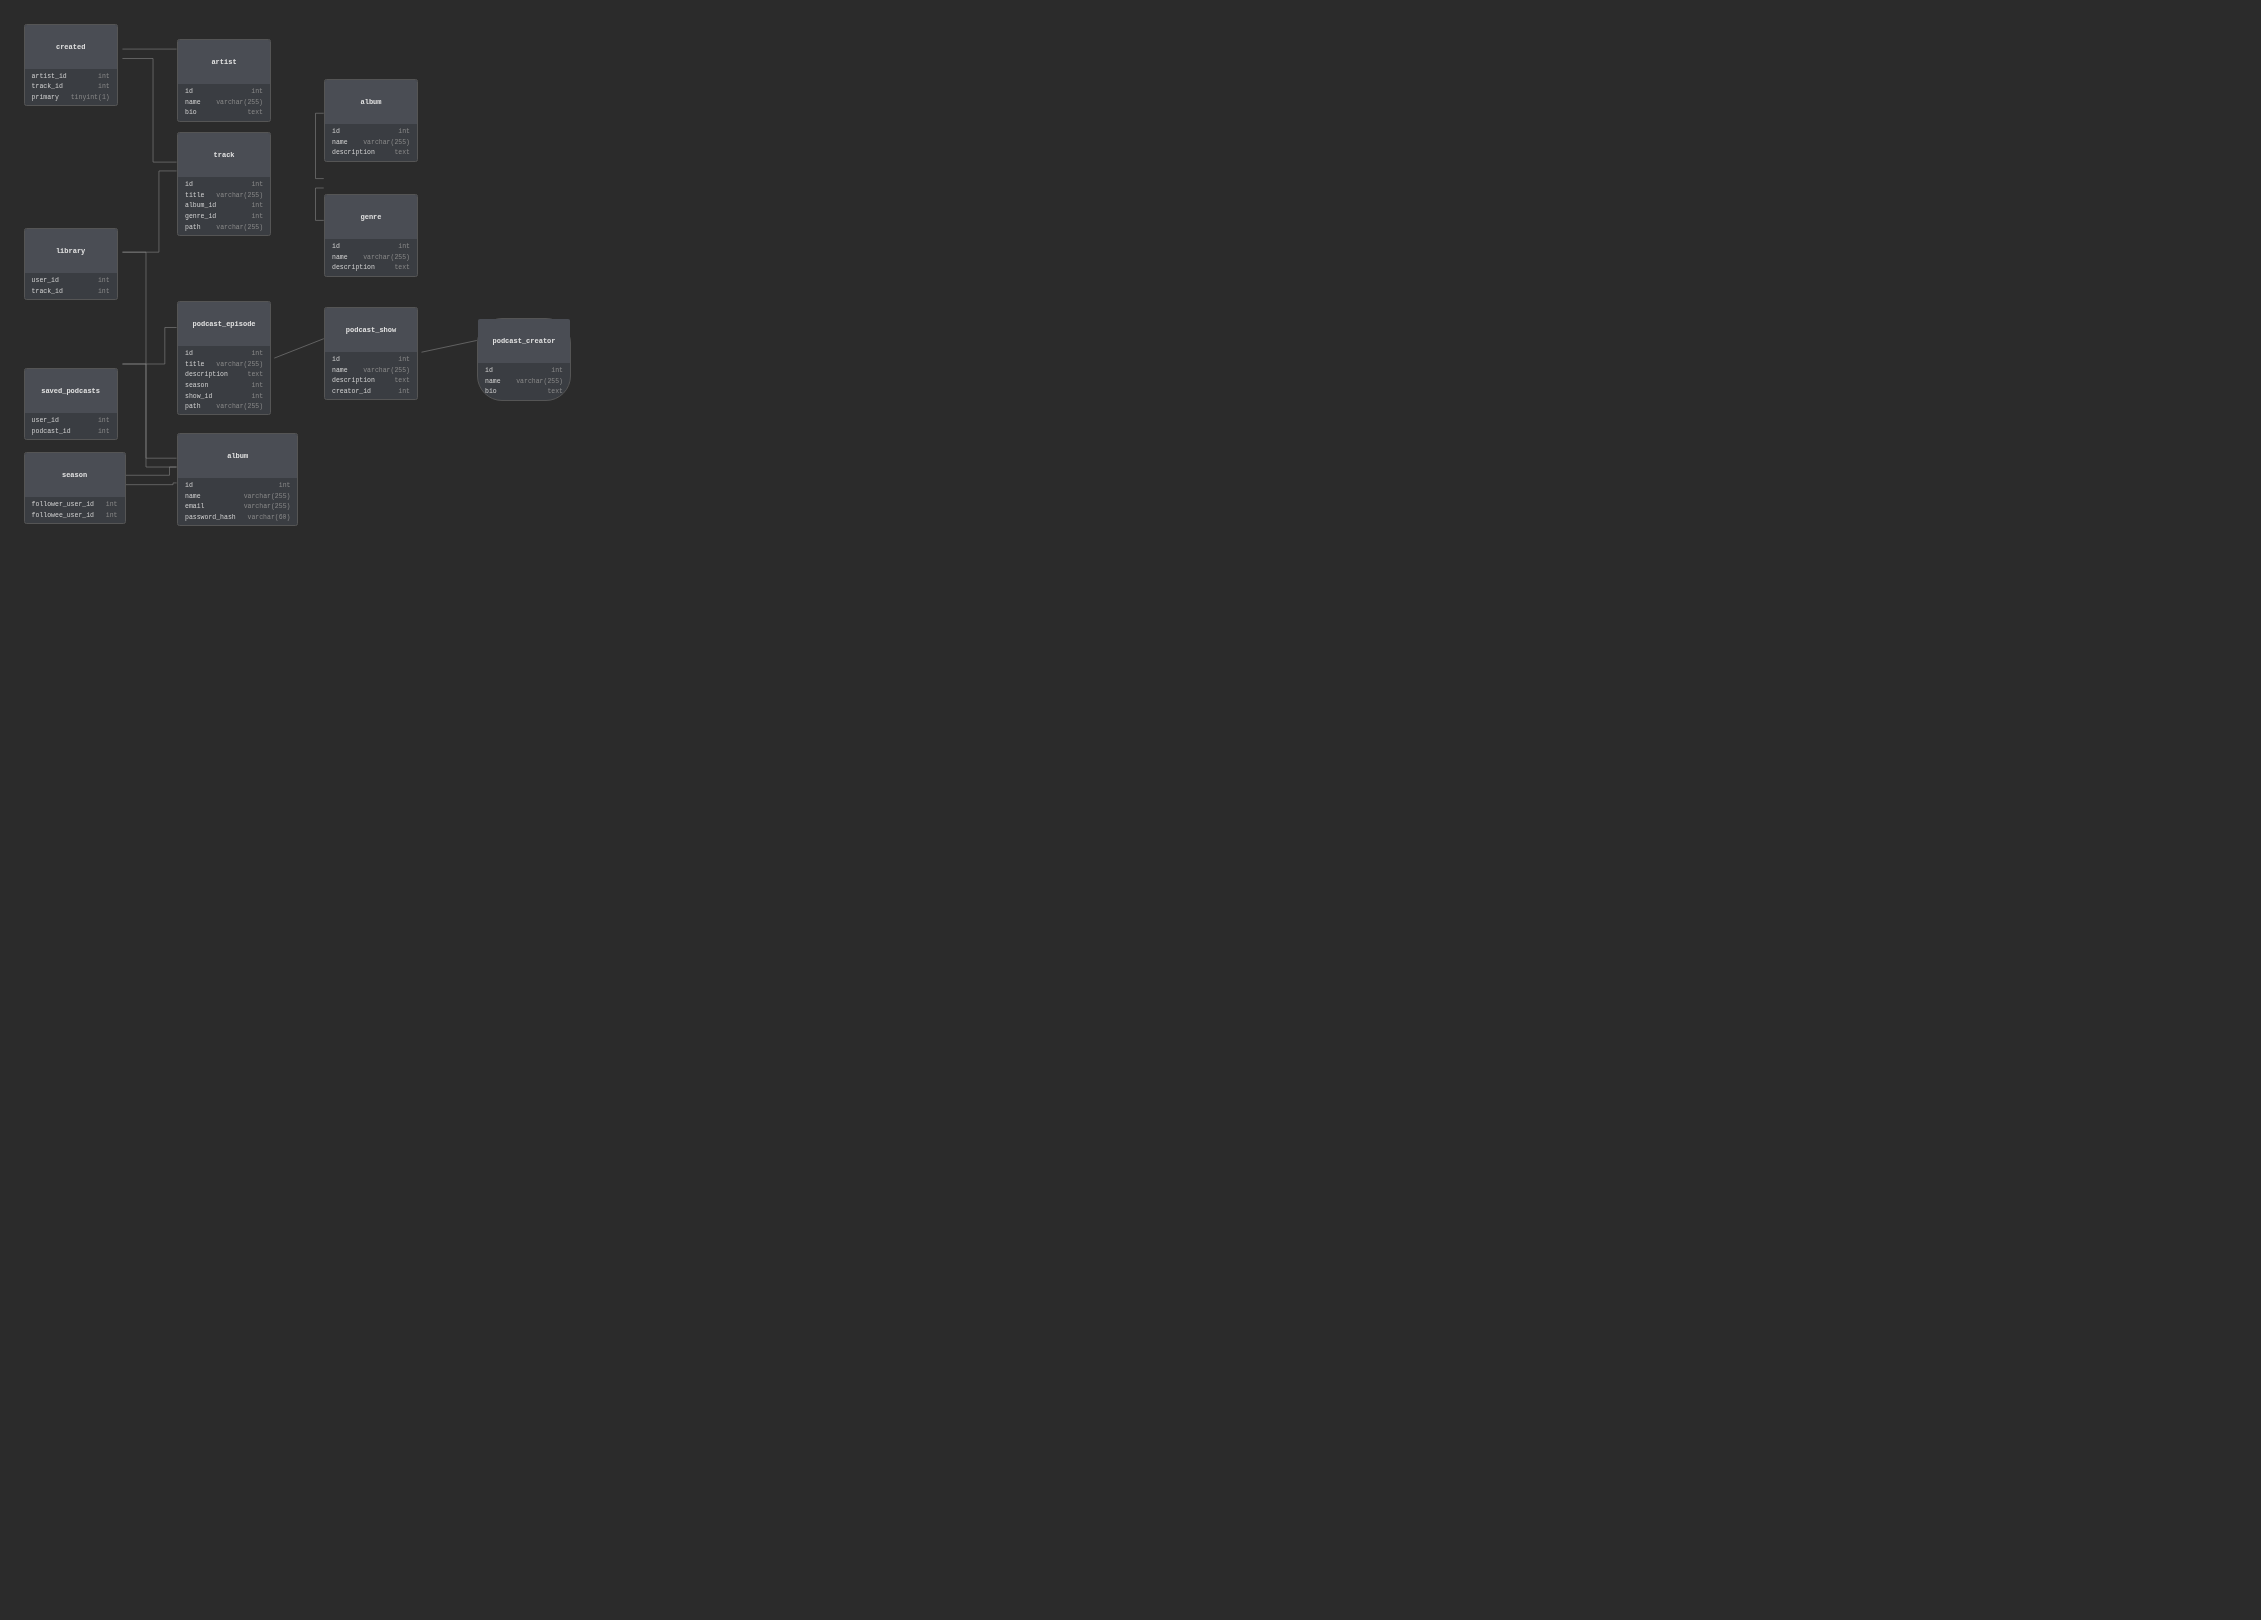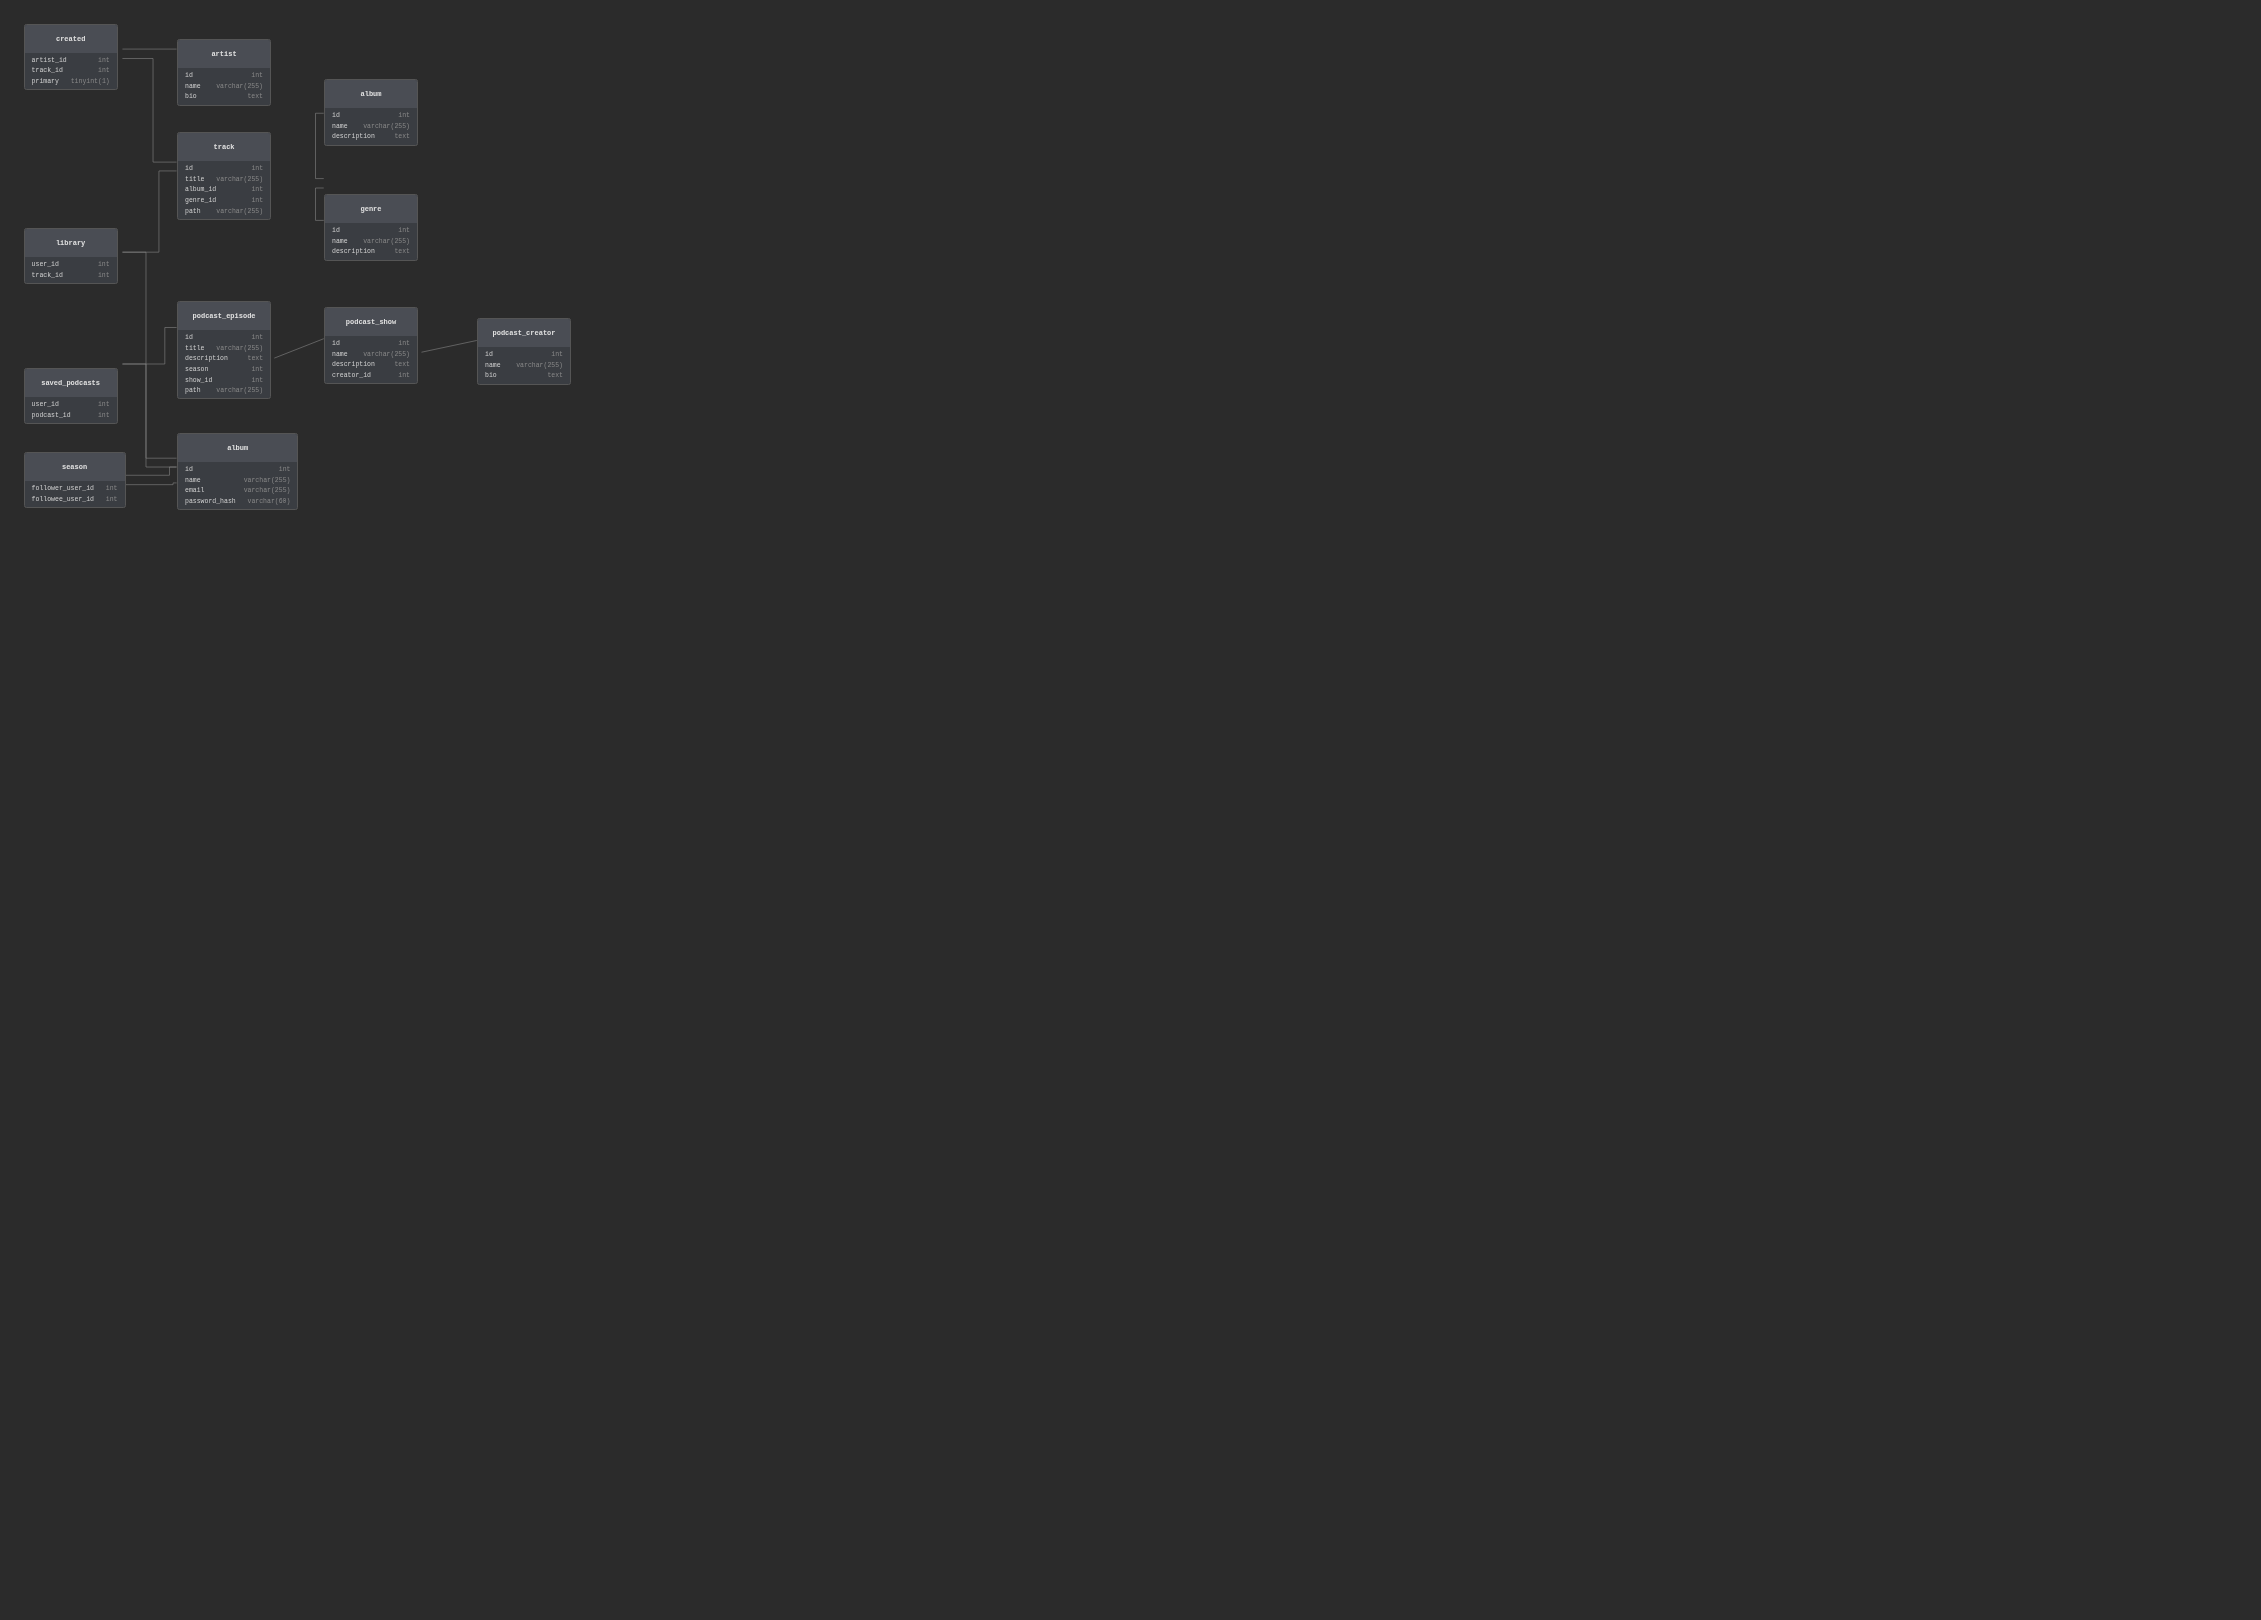--- a/index.html
+++ b/index.html
@@ -15,21 +15,21 @@
     .db-table {
       position: absolute;
       background-color: #3a3d42;
       border: 0.6px solid #555;
       border-radius: 2.4px;
       min-width: 94px;
     }
 
     .table-header {
       background-color: #4a4d54;
-      padding: 10px 7px;
+      padding: 18px 7px;
       text-align: center;
       color: #e0e0e0;
       font-size: 7px;
       font-weight: bold;
       border-radius: 1.8px 1.8px 0 0;
     }
 
     .table-body {
       padding: 2.4px 0;
     }
@@ -263,21 +263,21 @@
       <div class="table-row">
         <span class="field-name">description</span>
         <span class="field-type">text</span>
       </div>
       <div class="table-row">
         <span class="field-name">creator_id</span>
         <span class="field-type">int</span>
       </div>
     </div>
   </div>
-<div class="db-table" style="left: 477px; top: 318px;">
+<div class="db-table" style="left: 477px; top: 318px; border-radius: 25px;">
     <div class="table-header">podcast_creator</div>
     <div class="table-body">
       <div class="table-row">
         <span class="field-name">id</span>
         <span class="field-type">int</span>
       </div>
       <div class="table-row">
         <span class="field-name">name</span>
         <span class="field-type">varchar(255)</span>
       </div>

